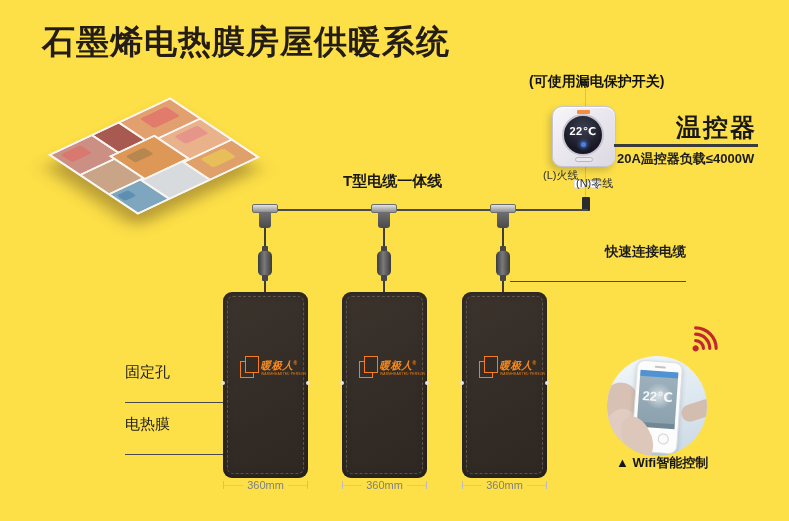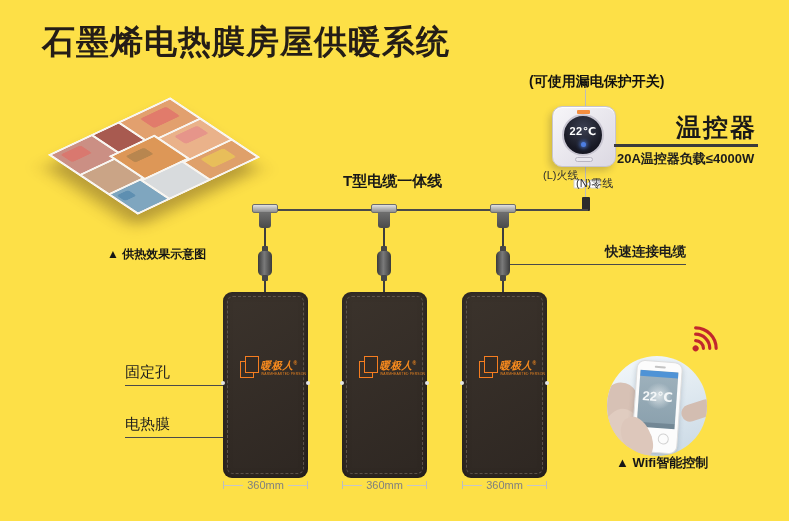--- a/index.html
+++ b/index.html
@@ -59,21 +59,21 @@
   .drop-wire{top:213px;width:2px;height:79px;background:#3d3d3d;}
   .cap{top:204px;width:26px;height:9px;border-radius:2px;box-sizing:border-box;
     background:linear-gradient(180deg,#e2e2e2,#8e8e8e);border:1px solid #6d6d6d;}
   .stub{top:213px;width:12px;height:15px;border-radius:0 0 3px 3px;
     background:linear-gradient(180deg,#6d6d6d,#4a4a4a);}
   .bulge-s{width:6px;height:6px;background:#474747;border-radius:1px;}
   .bulge{top:251px;width:14px;height:25px;border-radius:5px;
     background:linear-gradient(90deg,#3a3a3a,#7a7a7a 45%,#3a3a3a);}
 
   
-  .pointer{border-bottom:1.5px solid #4a4a4a;padding-bottom:3px;font-size:15px;color:#1d1d1d;}
+  .pointer{border-bottom:1.5px solid #4a4a4a;padding-bottom:20px;font-size:15px;color:#1d1d1d;}
   .pointer.small{font-size:13.5px;font-weight:600;}
 
   
   .panel{
     top:292px;width:85px;height:186px;border-radius:9px;
     background:linear-gradient(150deg,#3b332c 0%,#2e2722 100%);
     box-shadow:inset 0 0 8px rgba(0,0,0,.4);
   }
   .panel .dash{position:absolute;top:4px;left:4px;right:4px;bottom:4px;border:1px dashed #6b6158;border-radius:6px;opacity:.75;}
   .hole{position:absolute;width:4px;height:4px;border-radius:50%;background:#e4e4e4;top:89px;}
@@ -140,21 +140,20 @@
       <div class="room" style="left:41px;top:94px;width:56px;height:46px;background:#d8dbdd"></div>
       <div class="room" style="left:94px;top:96px;width:66px;height:44px;background:#dfa06a"></div>
       <div class="furn" style="left:112px;top:10px;width:34px;height:22px;background:#e0796a"></div>
       <div class="furn" style="left:10px;top:8px;width:26px;height:18px;background:#d9776e"></div>
       <div class="furn" style="left:58px;top:52px;width:24px;height:15px;background:#b5854f"></div>
       <div class="furn" style="left:112px;top:104px;width:30px;height:20px;background:#e8c05a"></div>
       <div class="furn" style="left:6px;top:100px;width:15px;height:13px;background:#5d8db0"></div>
       <div class="furn" style="left:118px;top:56px;width:30px;height:18px;background:#e6938a"></div>
     </div>
   </div>
-  <div class="abs house-caption">▲ 供热效果示意图</div>
 
   <div class="abs breaker-note">(可使用漏电保护开关)</div>
   <div class="abs vline" style="left:585px;top:89px;height:18px;"></div>
   <div class="abs vline" style="left:585px;top:165px;height:33px;"></div>
 
   <div class="abs thermostat">
     <div class="t-brand"></div>
     <div class="t-display">
       <div class="t-temp">22℃</div>
       <div class="t-dot"></div>

